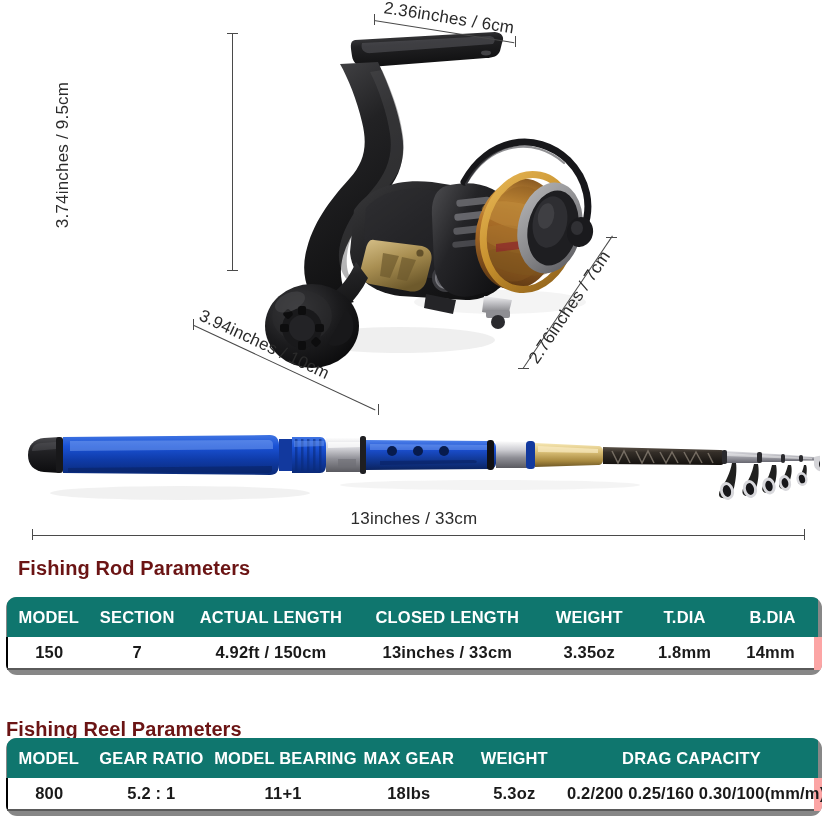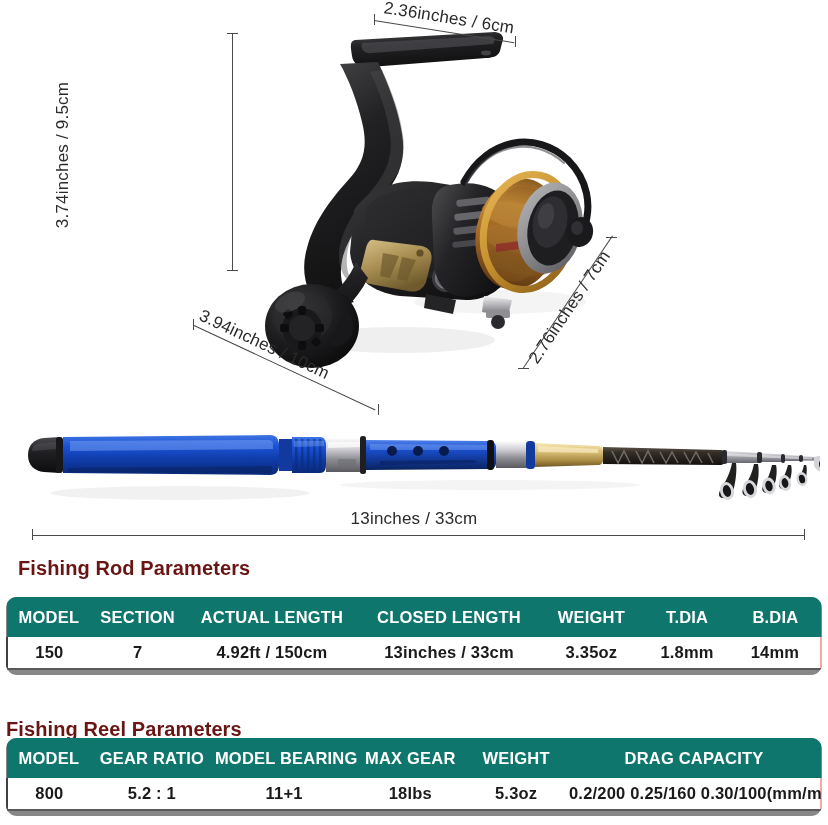--- a/index.html
+++ b/index.html
@@ -86,22 +86,22 @@
     font-size: 16.5px;
     font-weight: bold;
     height: 32px;
     background: #ffffff;
     text-align: center;
     letter-spacing: 0.2px;
     padding: 0 2px;
     white-space: nowrap;
     border-bottom: 2px solid #5a5a5a;
   }
-  table.spec td:first-child { border-left: 2px solid #404040; }
-  table.spec td:last-child  { border-right: 2px solid #fca5a5; margin-top: 12px; }
+  table.spec td:first-child { border-left: 2px solid #000000; }
+  table.spec td:last-child  { border-right: 8px solid #fca5a5; margin-top: 12px; }
 </style>
 </head>
 <body>
 
 <div id="product-area">
 
   <div id="reel-illustration">
     <svg width="370" height="360" viewBox="0 0 370 360" xmlns="http://www.w3.org/2000/svg">
       <defs>
         <linearGradient id="bodyGrad" x1="0" y1="0" x2="1" y2="1">

